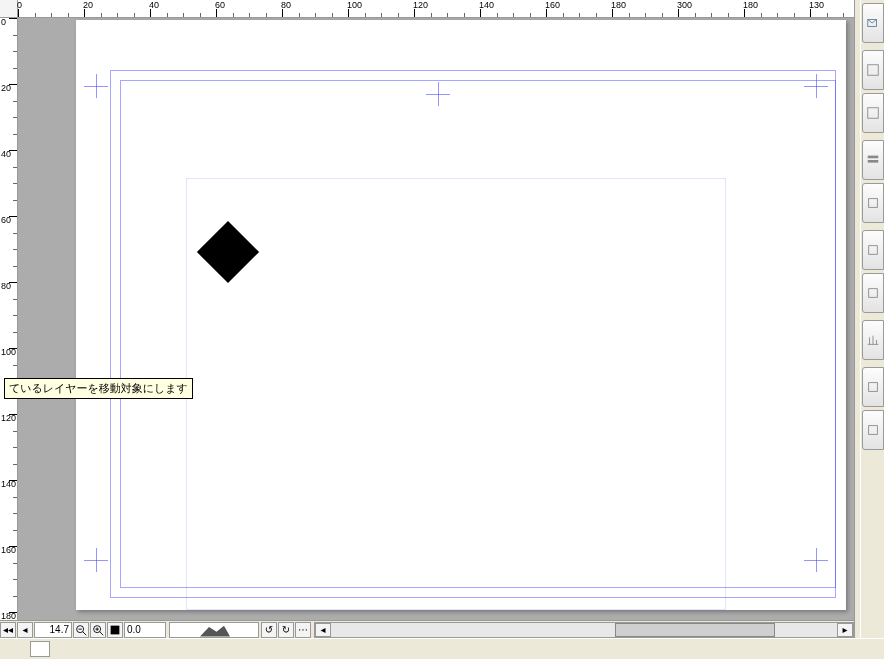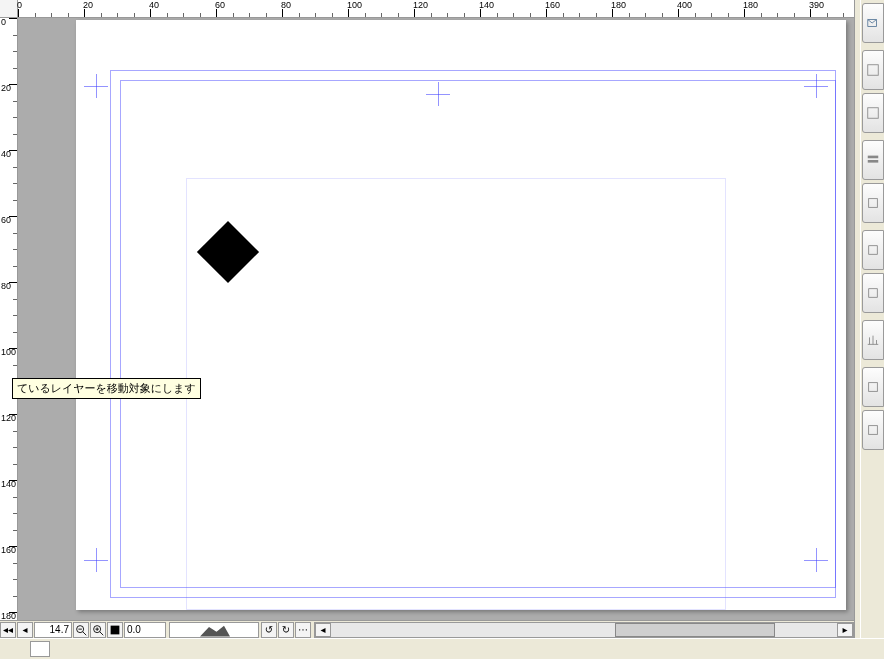--- a/index.html
+++ b/index.html
@@ -75,21 +75,21 @@
     position:absolute;
     left:188px; top:212px;
     width:44px; height:44px;
     background:#000;
     transform: rotate(45deg);
   }
 
   
   .tooltip {
     position:absolute;
-    left:12px; top:378px;
+    left:4px; top:378px;
     padding:2px 4px;
     background:#ffffe1;
     border:1px solid #000;
     font-size:11px;
     white-space:nowrap;
     z-index:50;
   }
 
   
   .hscroll {
@@ -204,31 +204,31 @@
       <div class="lbl" style="left: 548px;">160</div>
       <div class="tick minor" style="left: 562.5px;"></div>
       <div class="tick minor" style="left: 579px;"></div>
       <div class="tick minor" style="left: 595.5px;"></div>
       <div class="tick major" style="left: 612px;"></div>
       <div class="lbl" style="left: 614px;">180</div>
       <div class="tick minor" style="left: 628.5px;"></div>
       <div class="tick minor" style="left: 645px;"></div>
       <div class="tick minor" style="left: 661.5px;"></div>
       <div class="tick major" style="left: 678px;"></div>
-      <div class="lbl" style="left: 680px;">400</div>
+      <div class="lbl" style="left: 680px;">300</div>
       <div class="tick minor" style="left: 694.5px;"></div>
       <div class="tick minor" style="left: 711px;"></div>
       <div class="tick minor" style="left: 727.5px;"></div>
       <div class="tick major" style="left: 744px;"></div>
       <div class="lbl" style="left: 746px;">180</div>
       <div class="tick minor" style="left: 760.5px;"></div>
       <div class="tick minor" style="left: 777px;"></div>
       <div class="tick minor" style="left: 793.5px;"></div>
       <div class="tick major" style="left: 810px;"></div>
-      <div class="lbl" style="left: 812px;">390</div>
+      <div class="lbl" style="left: 812px;">130</div>
       <div class="tick minor" style="left: 826.5px;"></div>
       <div class="tick minor" style="left: 843px;"></div>
     </div>
 
   <div class="ruler-v">
       <div class="tick major" style="top: 0px;"></div>
       <div class="lbl" style="top: 2px;">0</div>
       <div class="tick minor" style="top: 16.5px;"></div>
       <div class="tick minor" style="top: 33px;"></div>
       <div class="tick minor" style="top: 49.5px;"></div>

